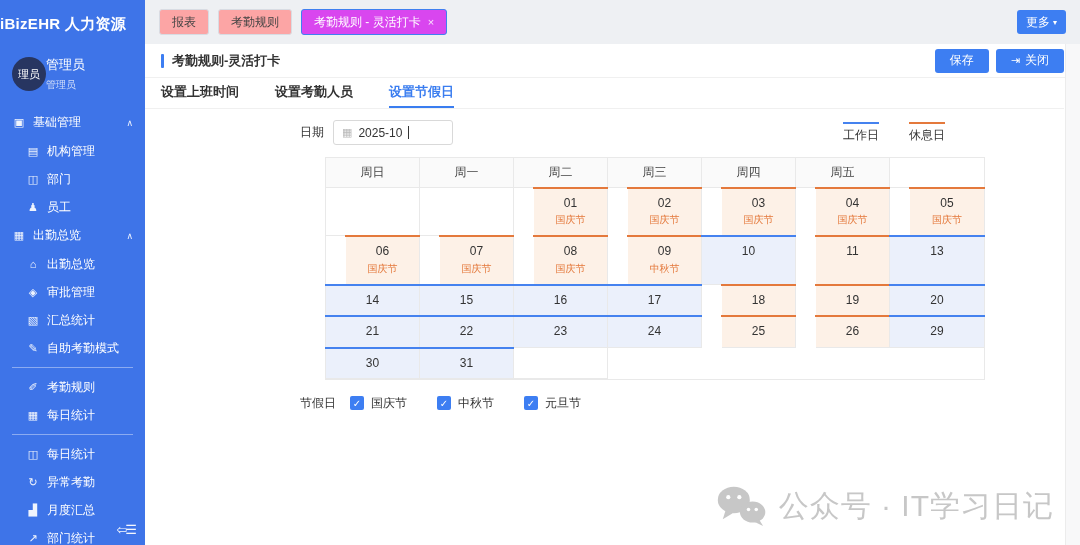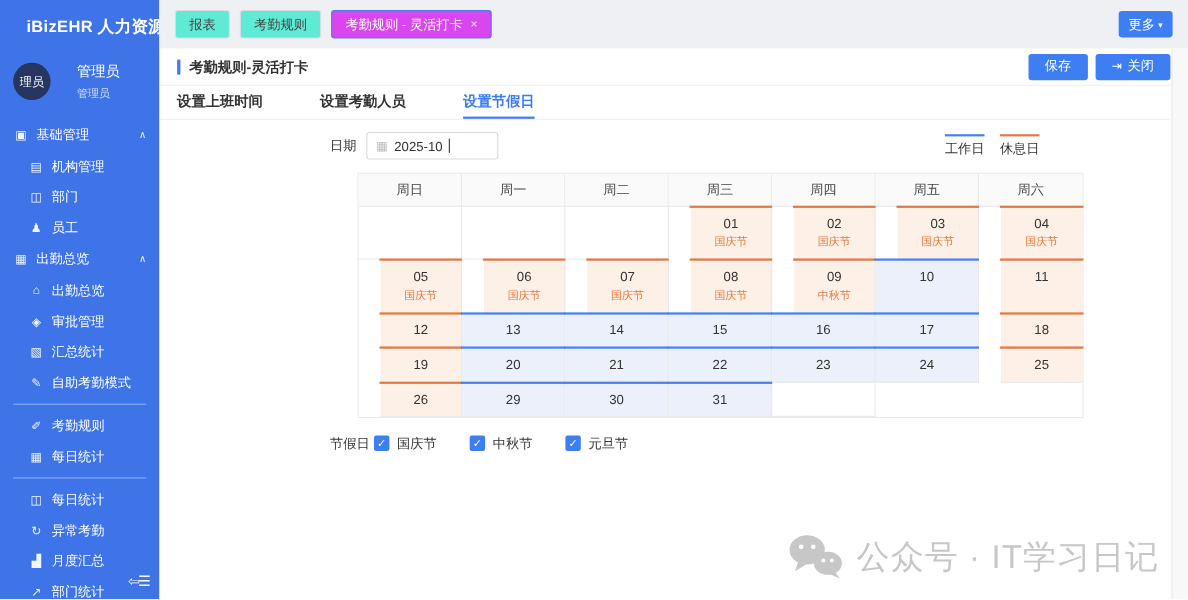--- a/index.html
+++ b/index.html
@@ -2,77 +2,77 @@
 <html><head>
 <meta charset="utf-8">
 <style>
   * { margin:0; padding:0; box-sizing:border-box; }
   html,body { width:1080px; height:545px; overflow:hidden; }
   body { font-family:"Liberation Sans","DejaVu Sans",sans-serif; background:#fff; }
   .app { position:relative; width:1080px; height:545px; overflow:hidden; background:#fff; }
 
   
   .sidebar { position:absolute; left:0; top:0; width:145px; height:545px; background:#3e74e8; color:#fff; }
-  .brand { padding:15px 24px 10px; font-size:15px; font-weight:bold; letter-spacing:.3px; white-space:nowrap; }
-  .user-row { display:flex; align-items:center; gap:24px; padding:12px 12px 16px; }
+  .brand { padding:15px 0 10px; font-size:15px; font-weight:bold; letter-spacing:.3px; white-space:nowrap; }
+  .user-row { display:flex; align-items:center; gap:0; padding:12px 12px 16px; }
   .avatar { width:34px; height:34px; border-radius:50%; background:#273561; display:flex; align-items:center; justify-content:center; font-size:11px; flex:none; }
   .user-name { font-size:13px; }
   .user-role { font-size:10px; opacity:.75; margin-top:4px; }
   .menu { font-size:12px; }
   .menu-group { display:flex; align-items:center; gap:7px; padding:6px 12px; cursor:pointer; }
   .menu-item { display:flex; align-items:center; gap:7px; padding:5.5px 8px 5.5px 26px; cursor:pointer; }
   .mi { width:14px; text-align:center; font-size:11px; opacity:.92; flex:none; }
   .ml { white-space:nowrap; }
   .chev { margin-left:auto; font-size:9px; opacity:.9; }
   .menu-divider { height:1px; background:rgba(255,255,255,.4); margin:5px 12px; }
   .collapse-btn { position:absolute; bottom:8px; right:10px; font-size:13px; opacity:.95; cursor:pointer; letter-spacing:-2px; }
 
   
   .main { position:absolute; left:145px; top:0; right:0; bottom:0; background:#fff; }
   .topstrip { height:44px; background:#eef0f3; display:flex; align-items:center; padding:0 14px; gap:9px; }
-  .chip { height:26px; padding:0 12px; background:#5eead4; border:1px solid #d8dce3; border-radius:3px; font-size:12px; color:#444; display:flex; align-items:center; gap:7px; cursor:pointer; white-space:nowrap; }
+  .chip { height:26px; padding:0 12px; background:#fca5a5; border:1px solid #d8dce3; border-radius:3px; font-size:12px; color:#444; display:flex; align-items:center; gap:7px; cursor:pointer; white-space:nowrap; }
   .chip.active { background:#d946ef; border-color:#4080f0; color:#fff; }
   .chip .close { font-size:11px; opacity:.85; }
   .more-btn { margin-left:auto; height:24px; padding:0 9px; background:#3d7ef2; color:#fff; border-radius:3px; font-size:12px; display:flex; align-items:center; gap:3px; cursor:pointer; }
   .more-btn .dn { font-size:8px; }
 
   .page-header { height:34px; display:flex; align-items:center; padding:0 16px; border-bottom:1px solid #f0f0f0; }
   .title-bar { width:3px; height:14px; background:#3d7ef2; margin-right:8px; border-radius:1px; }
   .page-title { font-size:13px; font-weight:bold; color:#333; }
   .hdr-actions { margin-left:auto; display:flex; gap:7px; }
   .hdr-btn { height:24px; padding:0 15px; background:#3d7ef2; color:#fff; border:none; border-radius:3px; font-size:12px; display:flex; align-items:center; gap:5px; cursor:pointer; font-family:inherit; }
   .hdr-btn .bi { font-size:11px; }
 
-  .subtabs { display:flex; gap:52px; padding:0 16px; height:31px; align-items:stretch; font-size:13px; font-weight:bold; color:#333; border-bottom:1px solid #f0f0f0; margin-right:16px; }
+  .subtabs { display:flex; gap:36px; padding:0 16px; height:31px; align-items:stretch; font-size:13px; font-weight:bold; color:#333; border-bottom:1px solid #f0f0f0; margin-right:16px; }
   .subtab { display:flex; align-items:center; cursor:pointer; border-bottom:2px solid transparent; }
   .subtab.active { color:#3a7df0; border-bottom-color:#3a7df0; }
 
   .date-row { display:flex; align-items:center; padding:11px 135px 4px 155px; }
   .field-label { font-size:12px; color:#333; margin-right:9px; }
   .date-input { width:120px; height:25px; border:1px solid #d9d9d9; border-radius:3px; display:flex; align-items:center; padding:0 8px; gap:6px; font-size:12px; color:#333; background:#fff; cursor:text; }
   .cal-ico { color:#b9b9b9; font-size:11px; }
   .caret { display:inline-block; width:1px; height:13px; background:#333; }
-  .legend { margin-left:auto; display:flex; gap:14px; font-size:12px; color:#333; }
+  .legend { margin-left:auto; display:flex; gap:30px; font-size:12px; color:#333; }
   .legend-item { border-top:2px solid; padding-top:3px; cursor:pointer; }
 
   .calendar { display:grid; grid-template-columns:repeat(7,1fr); width:660px; margin:8px 0 0 180px; border:1px solid #e9e9e9; }
   .cal-head { background:#fafafa; border-right:1px solid #e9e9e9; border-bottom:1px solid #e9e9e9; text-align:center; font-size:12px; color:#444; padding:6px 0; }
   .cal-head:nth-child(7n) { border-right:none; }
   .cal-cell { position:relative; border-right:1px solid #e9e9e9; border-bottom:1px solid #e9e9e9; text-align:center; padding:8px 0; font-size:12px; color:#333; cursor:pointer; }
   .cal-cell:nth-child(7n) { border-right:none; }
   .cal-cell.rest { background:#fdf1e7;margin-left:20px; }
   .cal-cell.work { background:#ebf0fb; }
   .cal-cell.rest::before, .cal-cell.work::before { content:""; position:absolute; left:-1px; right:-1px; top:-1px; height:2px; z-index:1; }
   .cal-cell.rest::before { background:#e4793c; }
   .cal-cell.work::before { background:#4582ef; }
   .cal-cell .holiday { font-size:10px; color:#e4793c; margin-top:3px; }
   .cal-cell .day { line-height:1.2; }
 
   .holiday-row { display:flex; align-items:center; padding:15px 0 0 155px; font-size:12px; color:#333; }
-  .holiday-row .field-label { margin-right:4px; }
+  .holiday-row .field-label { margin-right:14px; }
   .cb-item { display:flex; align-items:center; margin-right:30px; cursor:pointer; }
   .cb { width:14px; height:14px; background:#3d7ef2; border-radius:2px; color:#fff; font-size:10px; display:flex; align-items:center; justify-content:center; margin-right:7px; }
 
   .scroll-track { position:absolute; top:44px; right:0; width:15px; bottom:0; background:#f8f8f9; border-left:1px solid #ececec; }
 
   .watermark { position:absolute; right:26px; bottom:18px; display:flex; align-items:center; gap:12px; color:#c7c7c7; font-size:30px; letter-spacing:1px; pointer-events:none; }
 </style>
 </head>
 <body>
 
@@ -210,21 +210,20 @@
         </div>
     </div>
 
     <div class="calendar">
         <div class="cal-head">周日</div>
         <div class="cal-head">周一</div>
         <div class="cal-head">周二</div>
         <div class="cal-head">周三</div>
         <div class="cal-head">周四</div>
         <div class="cal-head">周五</div>
-        <div class="cal-head">周六</div>
         <div class="cal-cell empty"></div>
         <div class="cal-cell empty"></div>
         <div class="cal-cell empty"></div>
         <div class="cal-cell rest">
           <div class="day">01</div>
           <div class="holiday">国庆节</div>
         </div>
         <div class="cal-cell rest">
           <div class="day">02</div>
           <div class="holiday">国庆节</div>
@@ -255,23 +254,20 @@
         </div>
         <div class="cal-cell rest">
           <div class="day">09</div>
           <div class="holiday">中秋节</div>
         </div>
         <div class="cal-cell work">
           <div class="day">10</div>
         </div>
         <div class="cal-cell rest">
           <div class="day">11</div>
-        </div>
-        <div class="cal-cell rest">
-          <div class="day">12</div>
         </div>
         <div class="cal-cell work">
           <div class="day">13</div>
         </div>
         <div class="cal-cell work">
           <div class="day">14</div>
         </div>
         <div class="cal-cell work">
           <div class="day">15</div>
         </div>

